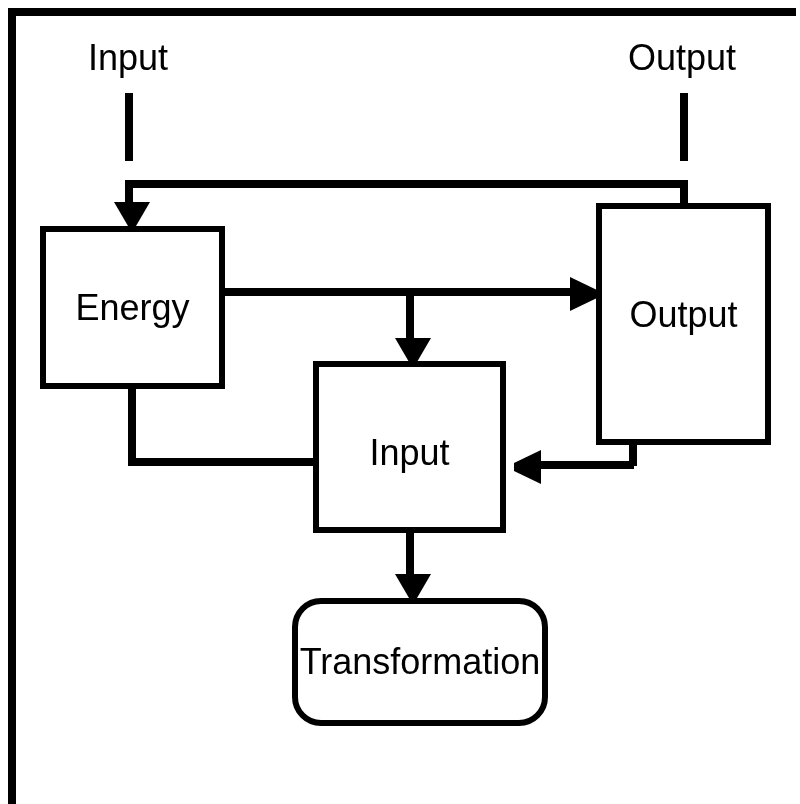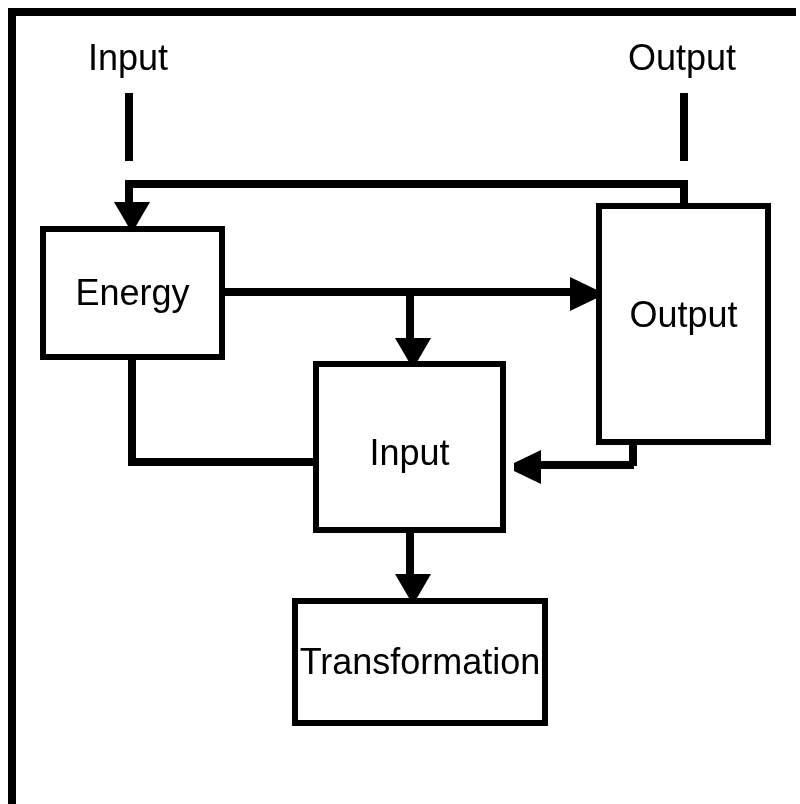--- a/index.html
+++ b/index.html
@@ -42,24 +42,24 @@
     background: var(--background);
     display: flex;
     flex-direction: column;
     align-items: center;
     justify-content: center;
     font-size: 36px;
     line-height: 46px;
     text-align: center;
     white-space: nowrap;
   }
-  .node-energy         { left: 32px;  top: 218px; width: 185px; height: 134px; }
+  .node-energy         { left: 32px;  top: 218px; width: 185px; height: 163px; }
   .node-output         { left: 588px; top: 195px; width: 175px; height: 242px; padding-bottom: 22px; }
   .node-input          { left: 305px; top: 353px; width: 193px; height: 172px; padding-top: 16px; }
-  .node-transformation { left: 284px; top: 590px; width: 256px; height: 128px; }
+  .node-transformation { left: 284px; top: 590px; width: 256px; height: 128px; border-radius: 29px; }
 
   
   .seg { position: absolute; background: var(--stroke); }
   .seg-stub-input       { left: 117px; top: 85px;  width: 5px;   height: 68px; }
   .seg-stub-output      { left: 672px; top: 85px;  width: 5px;   height: 68px; }
   .seg-rail             { left: 117px; top: 172px; width: 560px; height: 5px; }
   .seg-rail-drop-left   { left: 117px; top: 172px; width: 5px;   height: 24px; }
   .seg-rail-drop-right  { left: 672px; top: 172px; width: 5px;   height: 26px; }
   .seg-energy-output    { left: 217px; top: 280px; width: 346px; height: 5px; }
   .seg-branch-down      { left: 398px; top: 280px; width: 5px;   height: 52px; }

